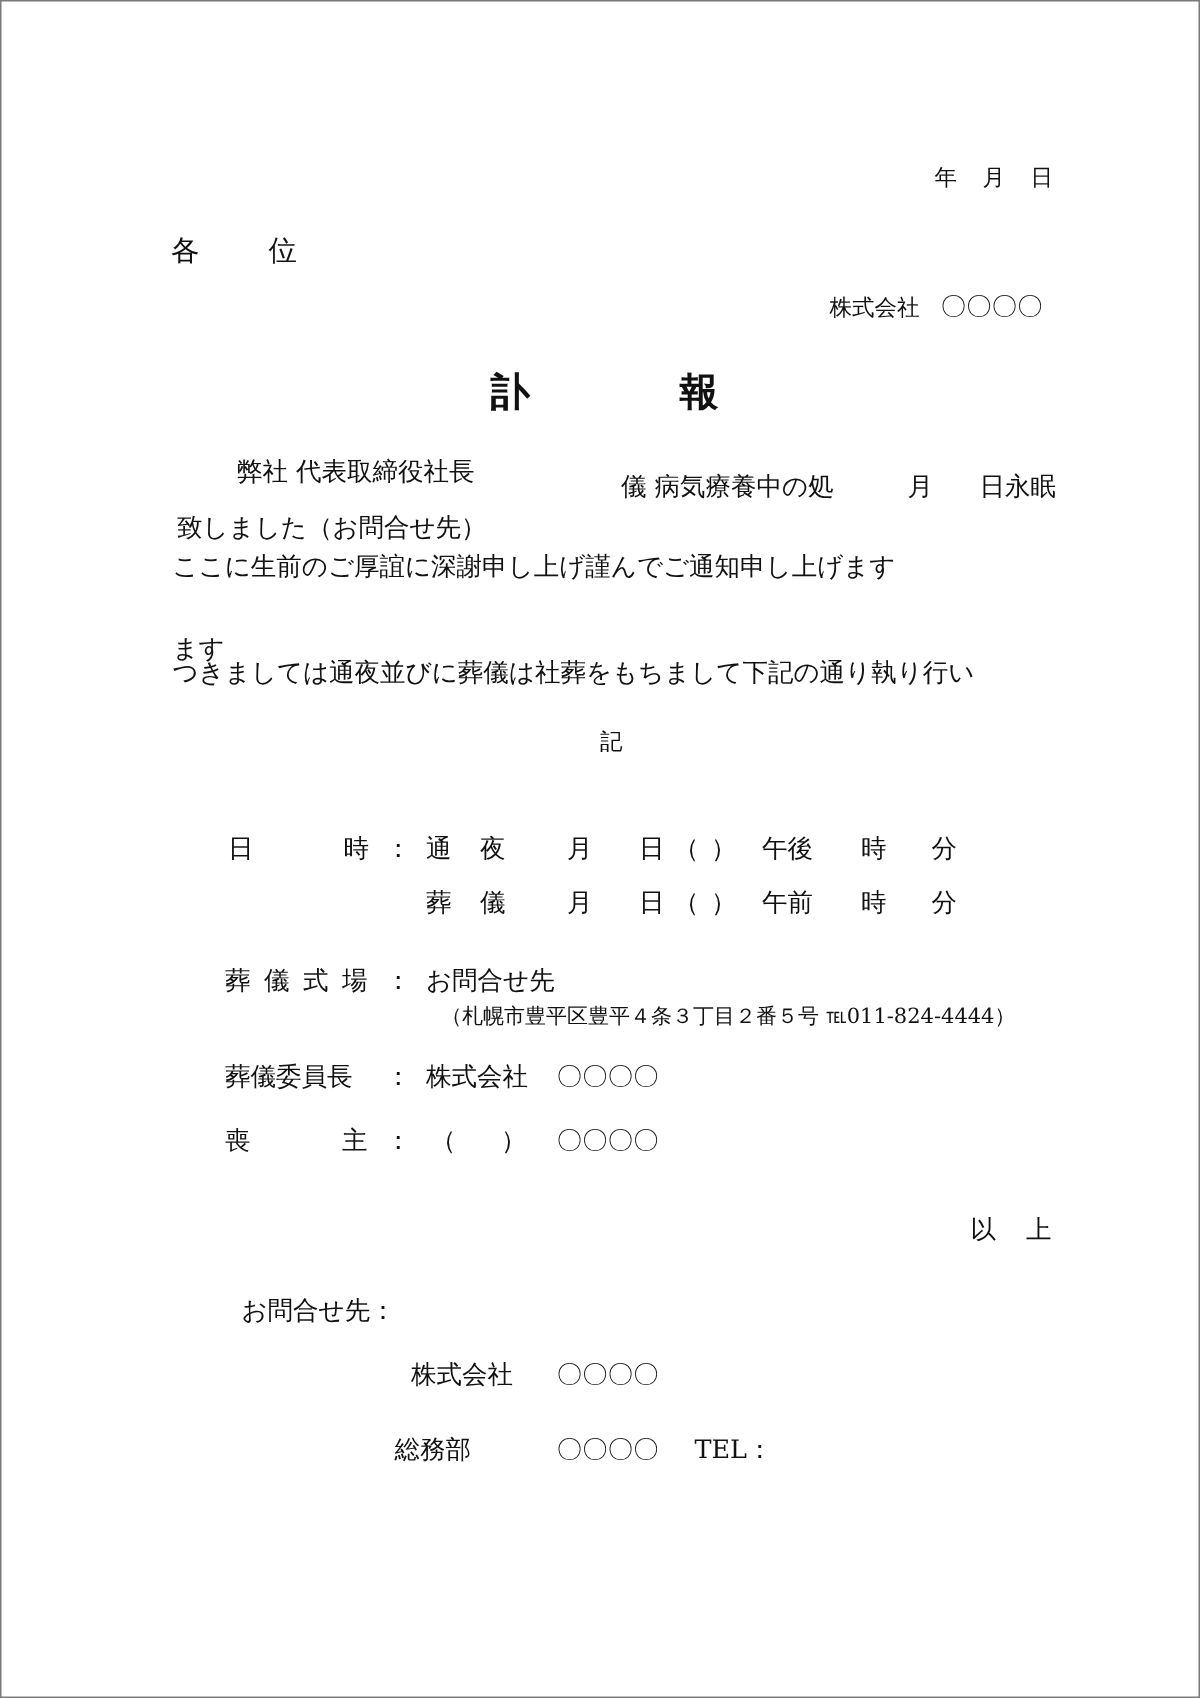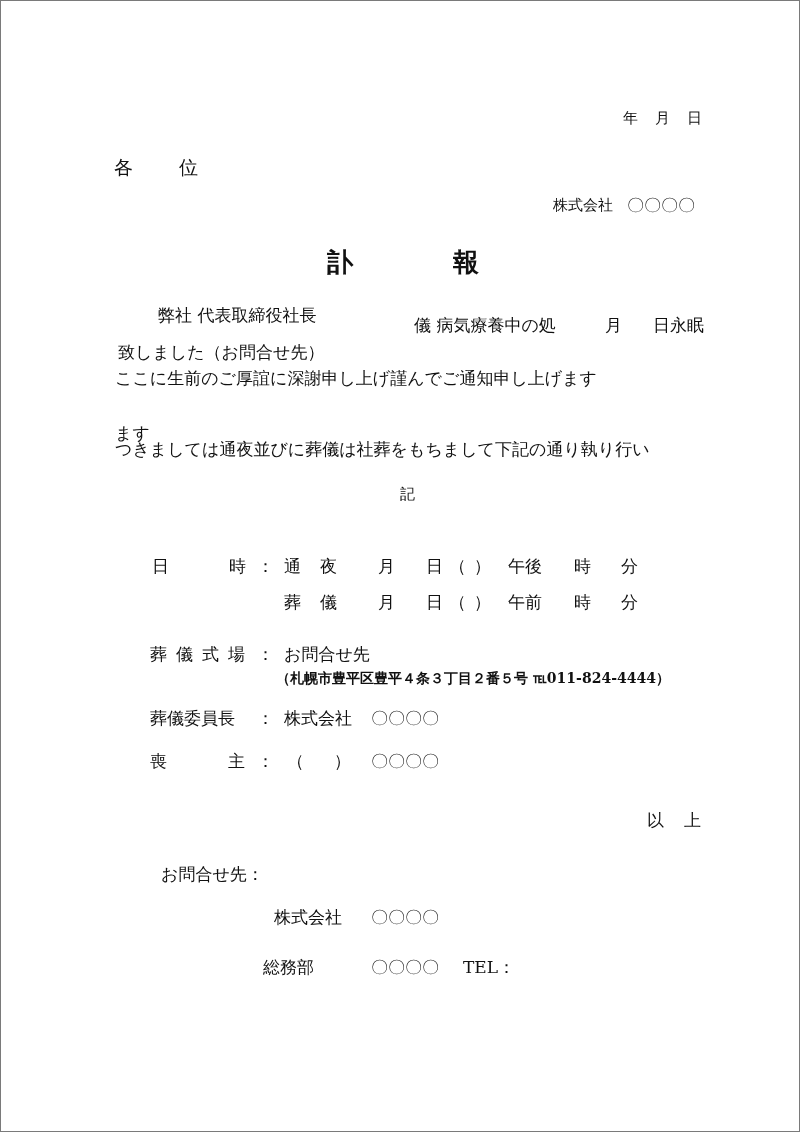--- a/index.html
+++ b/index.html
@@ -76,21 +76,21 @@
     <span class="cell" style="left:620px; top:593px;">分</span>
   </div>
 
   <div>
     <span class="cell" style="left:149px; top:645px;">葬</span>
     <span class="cell" style="left:175px; top:645px;">儀</span>
     <span class="cell" style="left:201px; top:645px;">式</span>
     <span class="cell" style="left:227px; top:645px;">場</span>
     <span class="cell" style="left:256px; top:645px;">：</span>
     <span class="cell" style="left:283px; top:645px;">お問合せ先</span>
-    <span class="t" style="left:275px; top:670px; font-size:14px;font-weight:bold;">（札幌市豊平区豊平４条３丁目２番５号 ℡011-824-4444）</span>
+    <span class="t" style="left:293px; top:670px; font-size:14px;">（札幌市豊平区豊平４条３丁目２番５号 ℡011-824-4444）</span>
   </div>
 
   <div>
     <span class="cell" style="left:149px; top:709px;">葬儀委員長</span>
     <span class="cell" style="left:256px; top:709px;">：</span>
     <span class="cell" style="left:283px; top:709px;">株式会社</span>
     <span class="cell" style="left:370px; top:709px;">〇〇〇〇</span>
   </div>
 
   <div>

